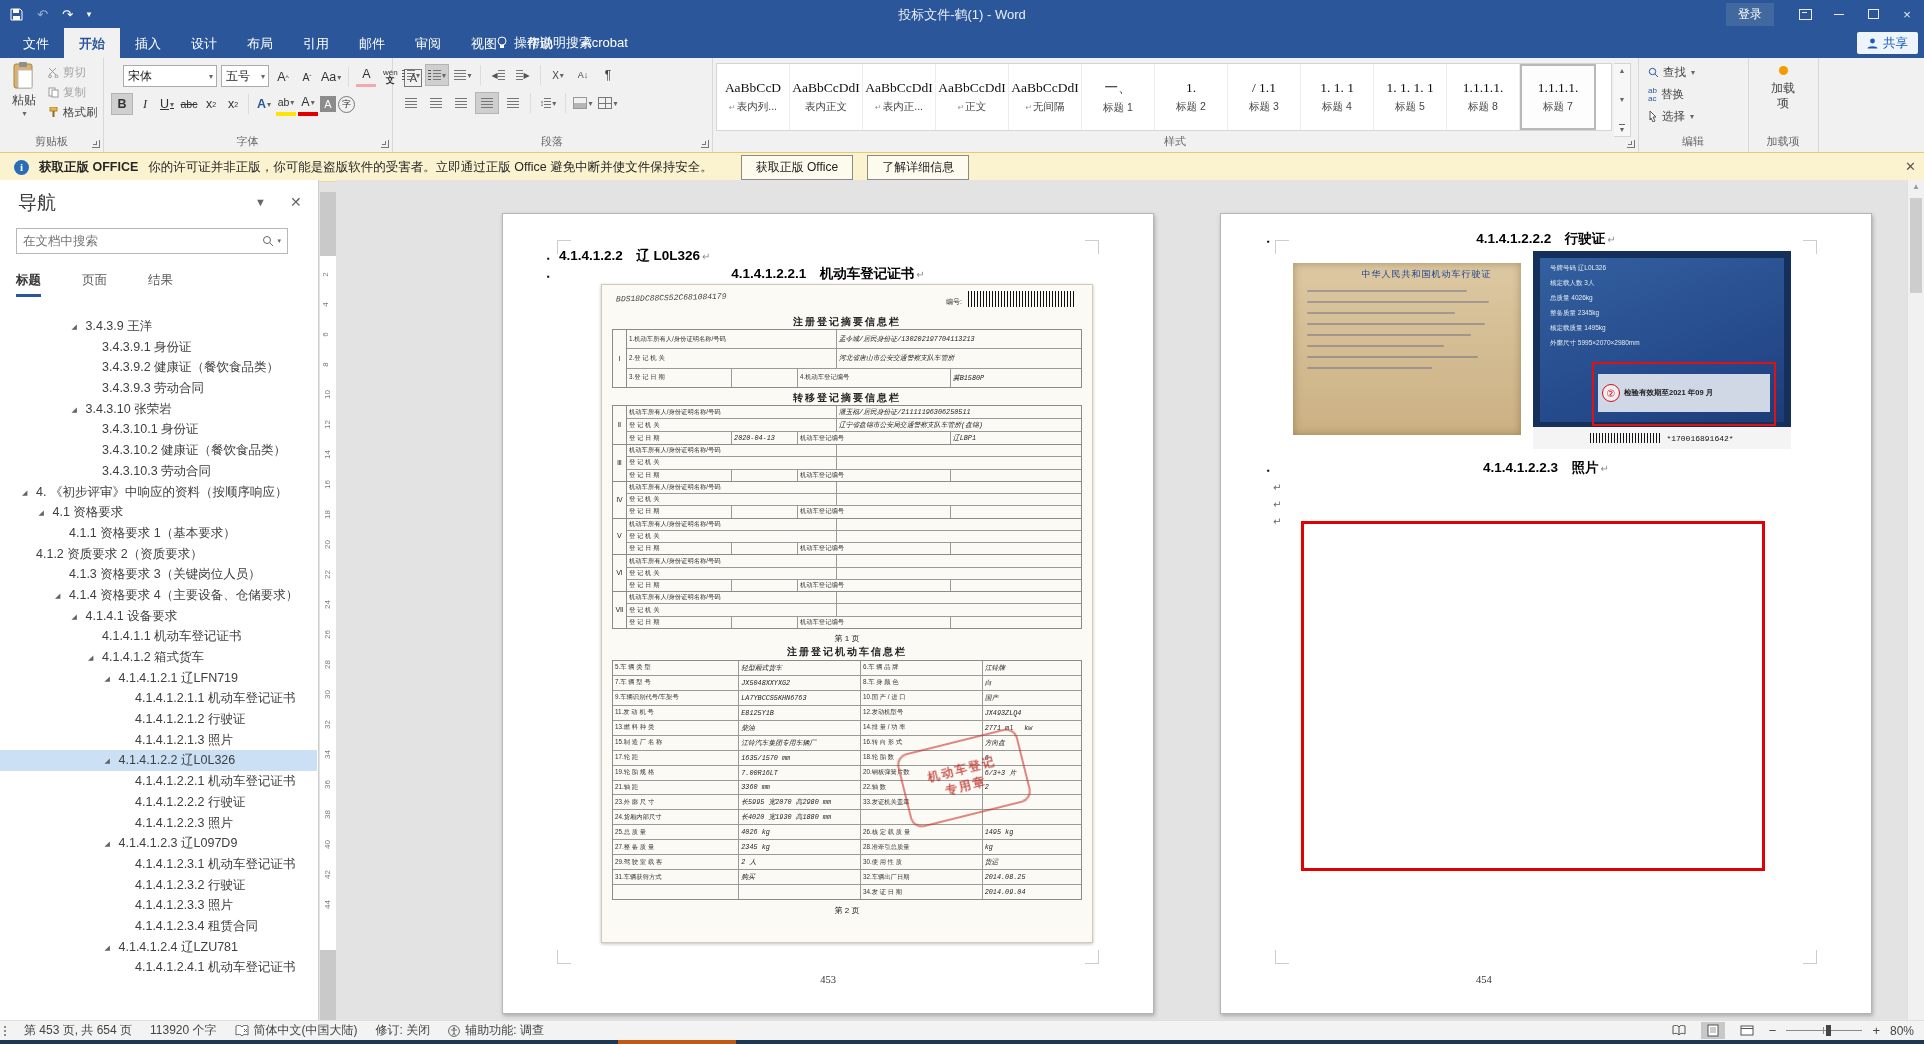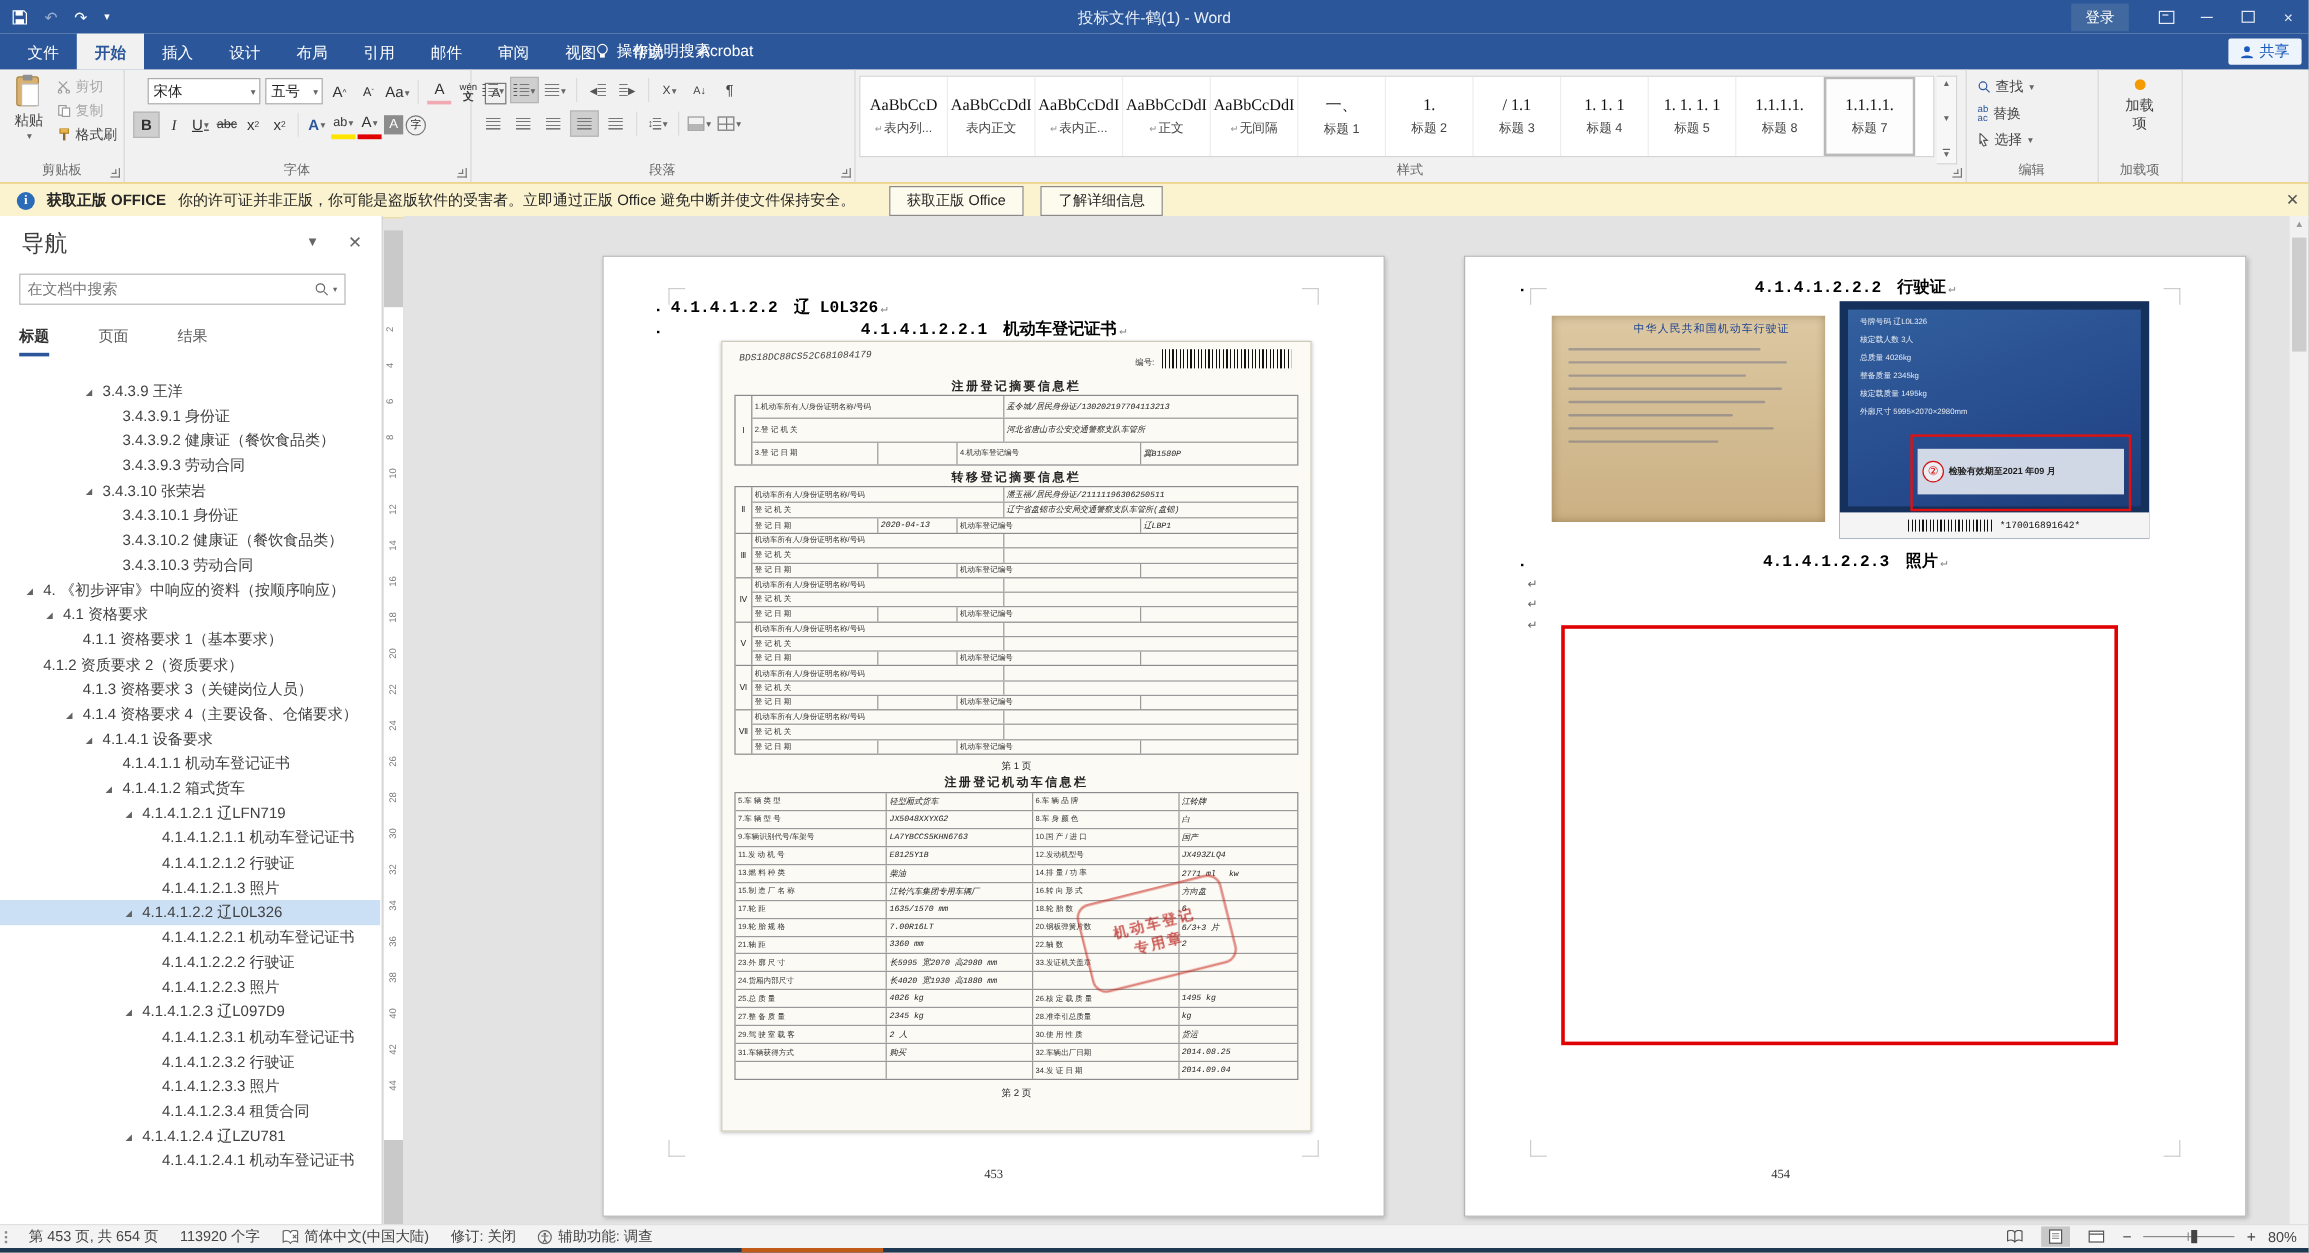--- a/index.html
+++ b/index.html
@@ -104,21 +104,21 @@
   
   #canvas{position:absolute;left:336px;top:180px;right:16px;bottom:23px;background:#e3e3e3;}
   .page{position:absolute;top:33px;height:799px;width:650px;background:#fff;border:1px solid #b5b5b5;box-shadow:1px 2px 4px rgba(0,0,0,.25);}
   #page-left{left:166px;}
   #page-right{left:884px;}
   .cmark{position:absolute;width:13px;height:13px;}
   .cmark.tl{border-left:1px solid #cdcdcd;border-top:1px solid #cdcdcd;}
   .cmark.tr{border-right:1px solid #cdcdcd;border-top:1px solid #cdcdcd;}
   .cmark.bl{border-left:1px solid #cdcdcd;border-bottom:1px solid #cdcdcd;}
   .cmark.br{border-right:1px solid #cdcdcd;border-bottom:1px solid #cdcdcd;}
-  .dhead{position:absolute;font-family:Liberation Mono, monospace;font-weight:bold;font-size:13.5px;color:#000;white-space:nowrap;}
+  .dhead{position:absolute;font-family:Liberation Sans, sans-serif;font-weight:bold;font-size:13.5px;color:#000;white-space:nowrap;}
   .dhead .ret{font-weight:normal;color:#8a8a8a;font-size:10px;margin-left:2px;}
   .hbullet{position:absolute;font-size:8px;color:#000;}
   .pgnum{position:absolute;font-size:10.5px;color:#333;font-family:"Liberation Serif",serif;}
   .retmark{position:absolute;color:#666;font-size:10px;}
 
   
   #cert{position:absolute;left:98px;top:70px;width:490px;height:657px;background:#fbfaf5;border:1px solid #cfcabb;
         box-shadow:0 1px 3px rgba(0,0,0,.25);font-size:6.5px;color:#333;}
   #cert-serial{position:absolute;left:14px;top:8px;font-family:"Liberation Mono","DejaVu Sans Mono",monospace;
                font-style:italic;font-size:8px;color:#444;transform:rotate(-1.5deg);}

